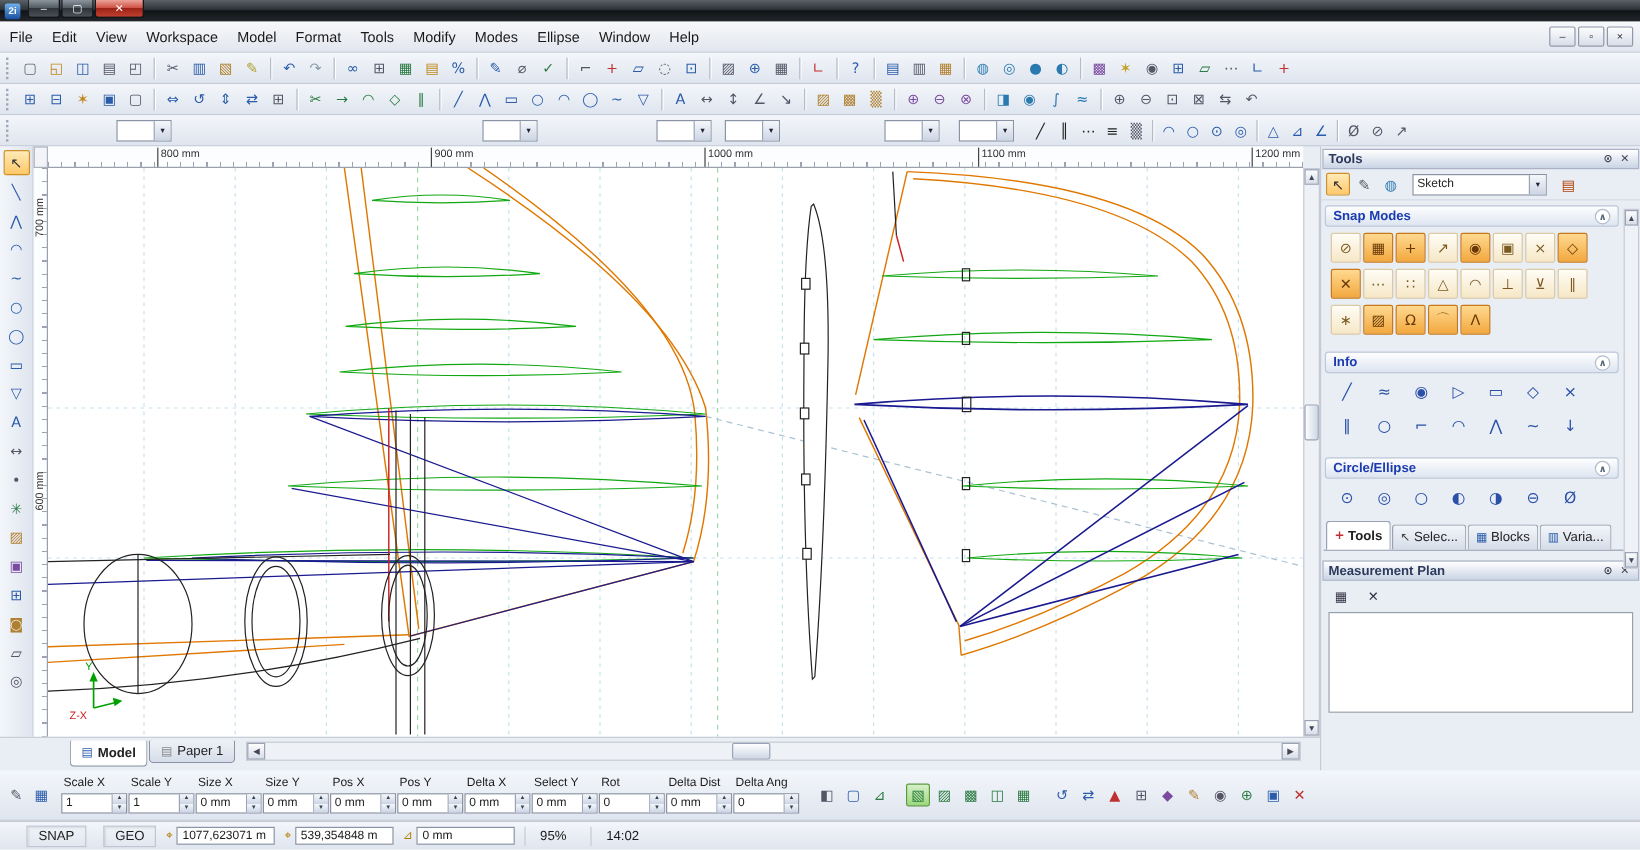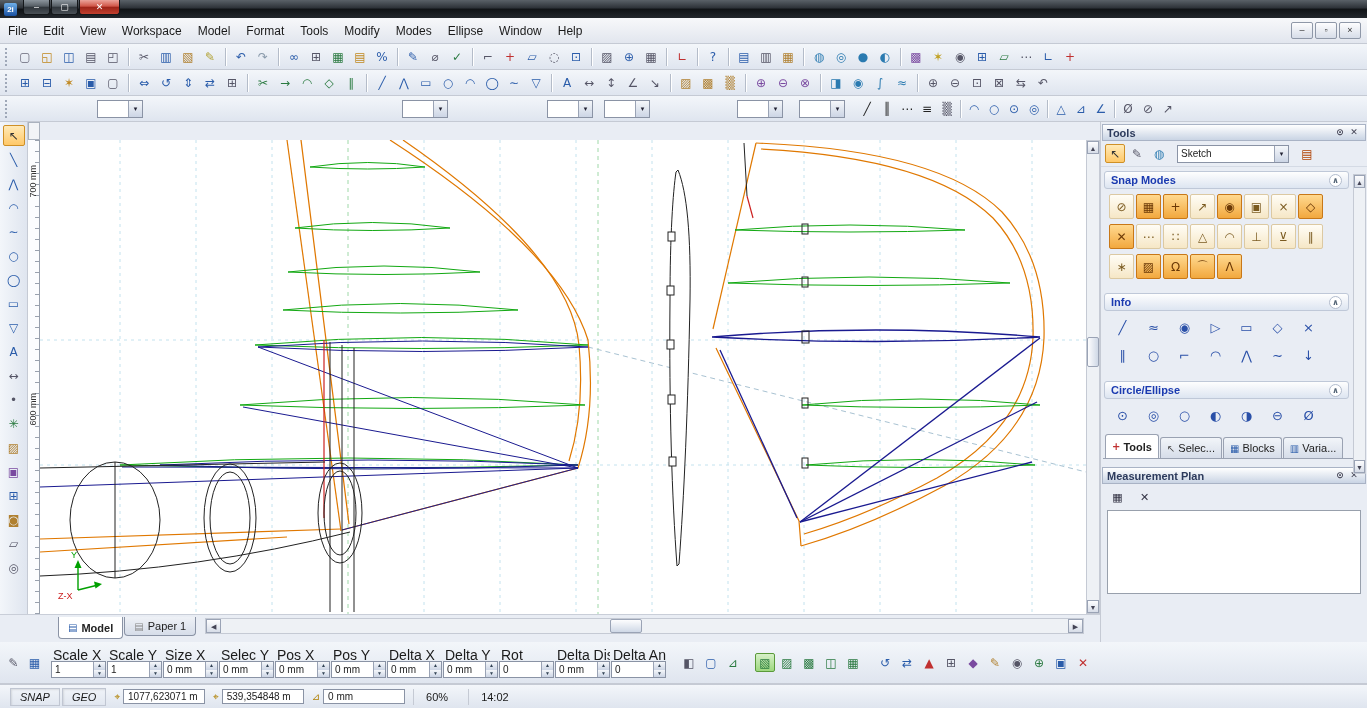--- a/index.html
+++ b/index.html
@@ -133,36 +133,36 @@
     background:linear-gradient(#fdfdfe,#cfd8e6); border:1px solid #9aa3b5; border-radius:2px; }
 
   
   .propbar { position:absolute; left:0; top:642px; width:100%; height:42px;
     background:linear-gradient(#f3f6fa,#dfe5ef); border-bottom:1px solid #c5cad4;
     display:flex; align-items:center; padding-left:5px; }
   .pbleft { display:flex; gap:4px; margin-right:8px; }
   .pbleft .ico { width:17px; height:17px; }
   .pfields { display:flex; }
   .pcol { width:55px; display:flex; flex-direction:column; margin-right:1px; }
-  .plbl { font-size:14px; color:#1a1a1a; height:14px; padding-left:2px; white-space:nowrap; overflow:hidden; }
+  .plbl { font-size:10px; color:#1a1a1a; height:14px; padding-left:2px; white-space:nowrap; overflow:hidden; }
   .pin { height:17px; background:#fff; border:1px solid #8a93a5; display:flex; }
   .pval { flex:1; font-size:10px; padding:2px 0 0 3px; color:#222; white-space:nowrap; overflow:hidden; }
   .pspin { width:12px; display:flex; flex-direction:column; border-left:1px solid #9aa3b5; }
   .pspin span { flex:1; font-size:5px; line-height:7px; text-align:center; color:#345;
     background:linear-gradient(#f5f7fa,#ccd5e5); }
   .pbgroup { display:flex; gap:2px; margin-left:12px; }
   .pbgroup .ico.active { background:linear-gradient(#d6f0c8,#9ed87e); border-color:#5a9a3a; }
 
   
   .statusbar { position:absolute; left:0; top:684px; width:100%; height:24px;
     background:linear-gradient(#f3f6fa,#dfe5ef); border-top:1px solid #c5cad4;
     display:flex; align-items:center; font-size:11px; color:#1a1a1a; padding:0 8px; }
   .sb-msg { flex:1; }
-  .sbtoggle { padding:2px 9px; margin-left:2px; border:1px solid #c0c6d2;
-    box-shadow:inset 1px 1px 2px rgba(0,0,0,.10); font-size:11px;font-style:italic; }
+  .sbtoggle { padding:2px 9px; margin-left:14px; border:1px solid #c0c6d2;
+    box-shadow:inset 1px 1px 2px rgba(0,0,0,.10); font-size:11px; }
   .sbcoord { display:flex; align-items:center; margin-left:8px; gap:3px; }
   .sbico { font-family:"DejaVu Sans",sans-serif; font-size:10px; color:#b08000; }
   .sb-field { background:#fff; border:1px solid #8a93a5; padding:1px 4px; font-size:10px; min-width:82px;
     white-space:nowrap; }
   .sb-cell { padding:2px 12px; border-left:1px solid #c5cad4; margin-left:8px; }
 </style>
 </head>
 <body>
 
 <div id="app">
@@ -245,20 +245,28 @@
       <span class="ico" style="color: rgb(42, 122, 64);">✳</span>
       <span class="ico" style="color: rgb(176, 128, 48);">▨</span>
       <span class="ico" style="color: rgb(122, 74, 160);">▣</span>
       <span class="ico" style="color: rgb(42, 92, 170);">⊞</span>
       <span class="ico" style="color: rgb(176, 128, 48);">◙</span>
       <span class="ico" style="color: rgb(85, 85, 102);">▱</span>
       <span class="ico" style="color: rgb(85, 85, 102);">◎</span>
     </div>
 
   <div class="rcorner"></div>
+  <div class="hruler">
+    <div class="hticks"></div>
+  <span class="rlabel" style="left: 91px;">800 mm</span>
+      <span class="rlabel" style="left: 319px;">900 mm</span>
+      <span class="rlabel" style="left: 547px;">1000 mm</span>
+      <span class="rlabel" style="left: 775px;">1100 mm</span>
+      <span class="rlabel" style="left: 1003px;">1200 mm</span>
+    </div>
   <div class="vruler">
     <div class="vticks"></div>
   <span class="rvlabel" style="top: 25px;">700 mm</span>
       <span class="rvlabel" style="top: 253px;">600 mm</span>
     </div>
 
   <div class="canvas">
     <svg width="1046" height="474" viewBox="0 0 1046 474">
 
       <g stroke="#c3e2ee" stroke-width="1" stroke-dasharray="3,4" fill="none">
@@ -555,21 +563,21 @@
           <span class="plbl">Size X</span>
           <span class="pin">
             <span class="pval">0 mm</span>
             <span class="pspin">
               <span>▲</span>
               <span>▼</span>
             </span>
           </span>
         </span>
         <span class="pcol">
-          <span class="plbl">Selec Y</span>
+          <span class="plbl">Size Y</span>
           <span class="pin">
             <span class="pval">0 mm</span>
             <span class="pspin">
               <span>▲</span>
               <span>▼</span>
             </span>
           </span>
         </span>
         <span class="pcol">
           <span class="plbl">Pos X</span>
@@ -595,21 +603,21 @@
           <span class="plbl">Delta X</span>
           <span class="pin">
             <span class="pval">0 mm</span>
             <span class="pspin">
               <span>▲</span>
               <span>▼</span>
             </span>
           </span>
         </span>
         <span class="pcol">
-          <span class="plbl">Delta Y</span>
+          <span class="plbl">Select Y</span>
           <span class="pin">
             <span class="pval">0 mm</span>
             <span class="pspin">
               <span>▲</span>
               <span>▼</span>
             </span>
           </span>
         </span>
         <span class="pcol">
           <span class="plbl">Rot</span>
@@ -680,17 +688,17 @@
         </span>
         <span class="sbcoord">
           <span class="sbico">⌖</span>
           <span class="sb-field">539,354848 m</span>
         </span>
         <span class="sbcoord">
           <span class="sbico">⊿</span>
           <span class="sb-field">0 mm</span>
         </span>
       </div>
-    <div class="sb-cell">60%</div>
+    <div class="sb-cell">95%</div>
     <div class="sb-cell">14:02</div>
   </div>
 
 </div>
 
 </body></html>

